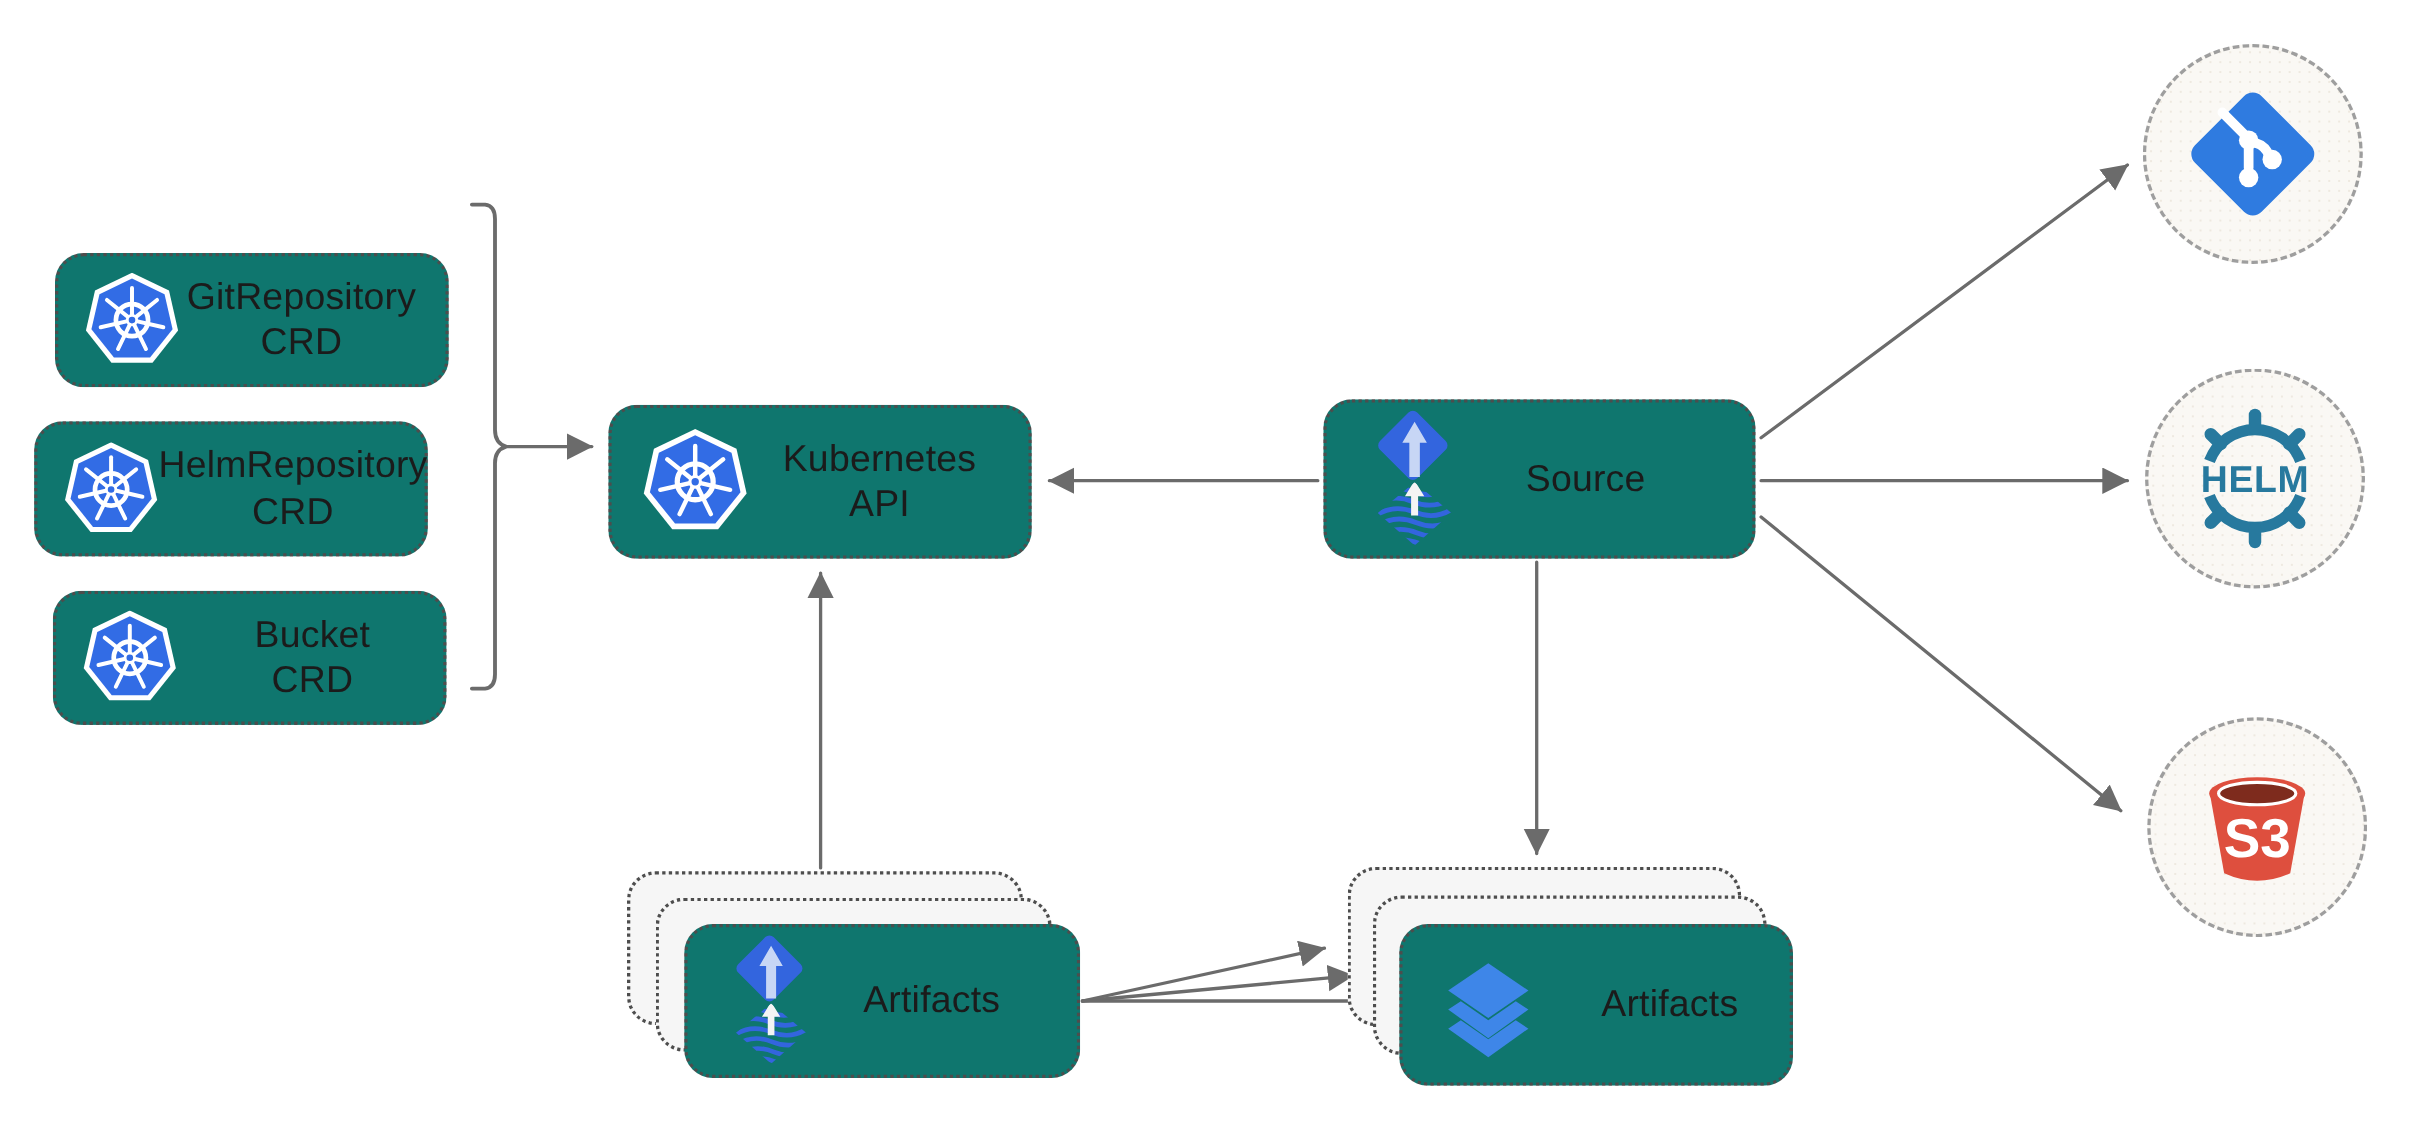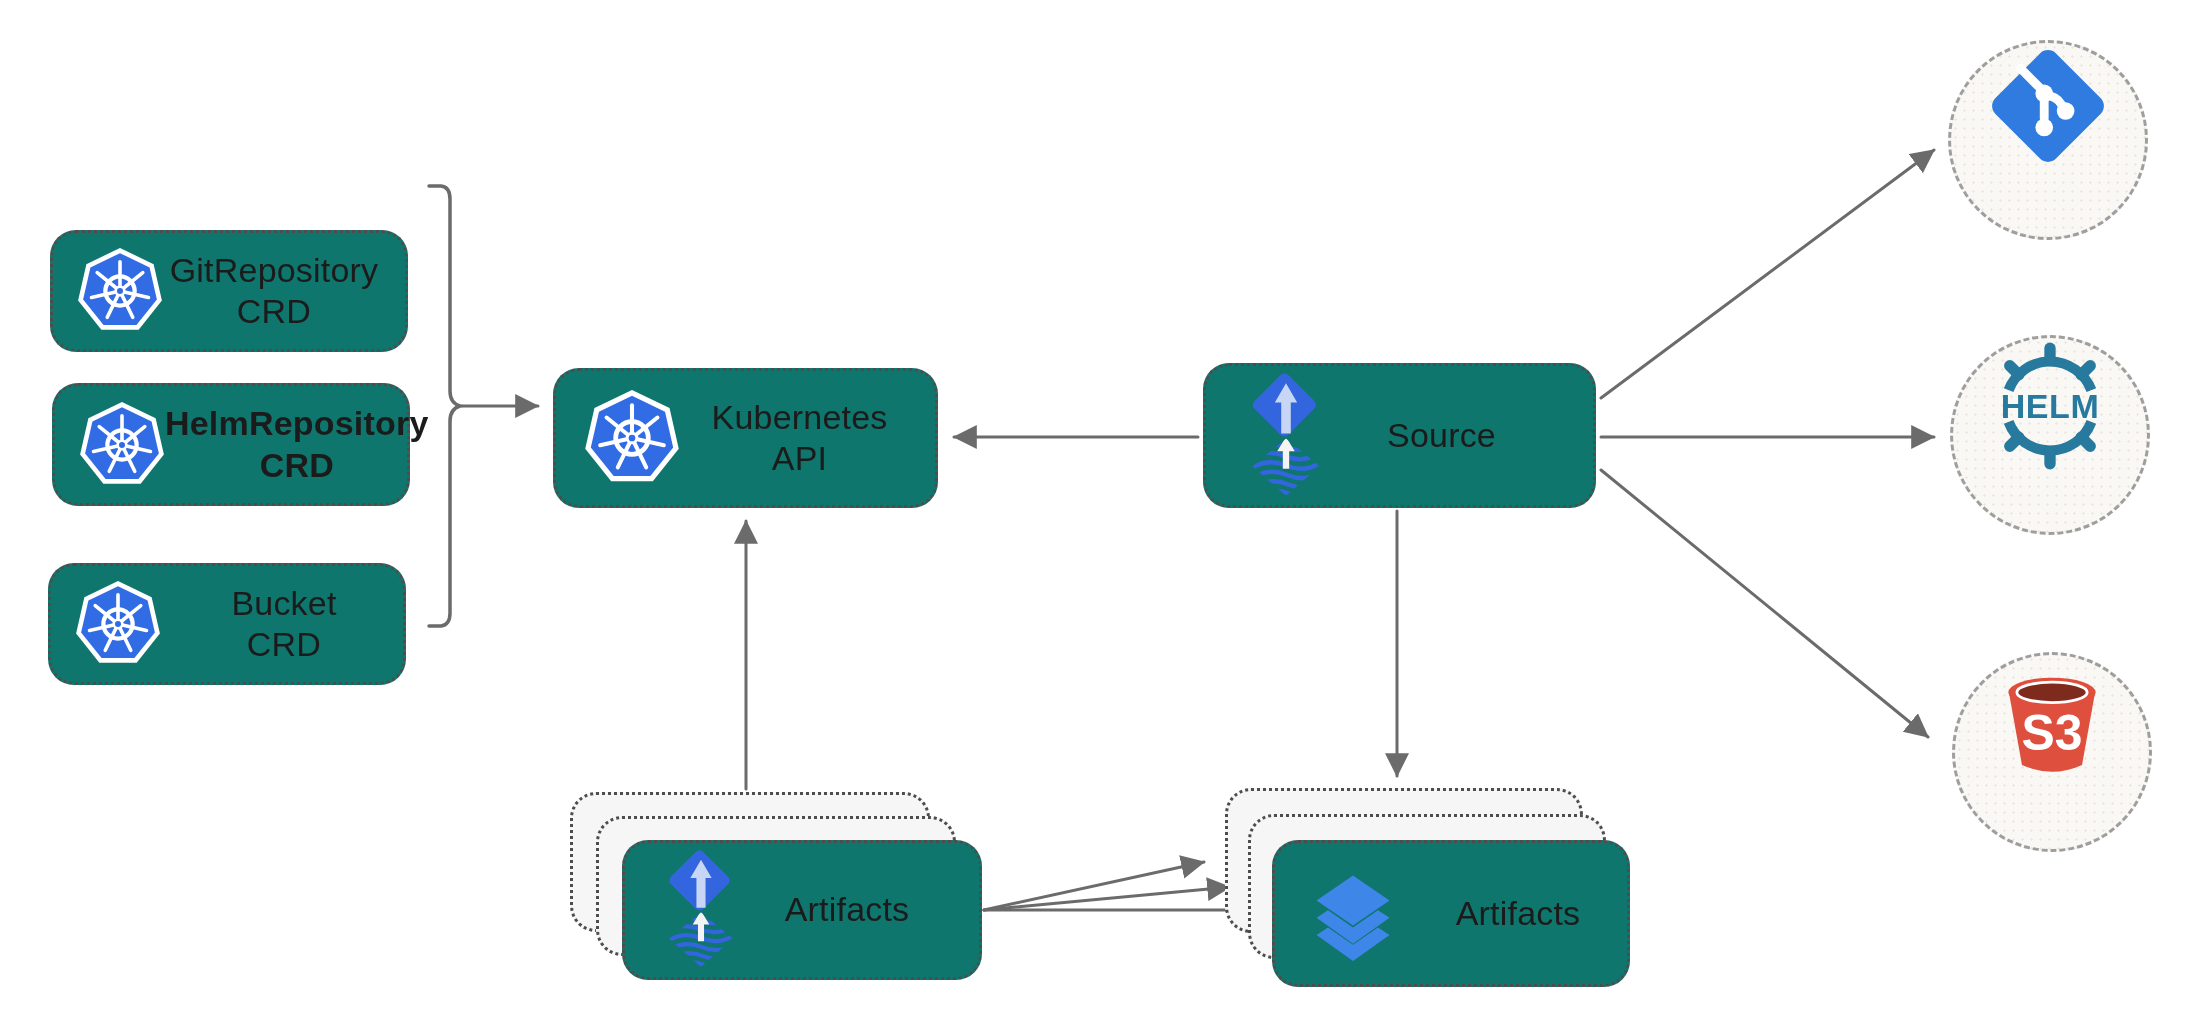--- a/index.html
+++ b/index.html
@@ -32,21 +32,21 @@
   }
   .stack{position:absolute;background:#f6f6f6;border:3px dotted #4d4d4d;border-radius:26px;box-sizing:border-box;}
   .ext-circle{
     position:absolute;
     width:200px;height:200px;
     border-radius:50%;
     border:3px dashed #9e9e9e;
     background-color:#faf8f4;
     background-image:radial-gradient(#eee9e0 1.2px, transparent 1.3px);
     background-size:9px 9px;
-    display:flex;align-items:flex-start;justify-content:center;
+    display:flex;align-items:center;justify-content:center;
     box-sizing:border-box;
   }
   svg{display:block;}
   .svgtext{font-family:"Liberation Sans", sans-serif;font-weight:bold;}
 </style>
 </head>
 <body>
 
 <div class="canvas">
 
@@ -89,21 +89,21 @@
         <circle cx="50" cy="50" r="17" fill="none" stroke="#ffffff" stroke-width="5"></circle>
         <circle cx="50" cy="50" r="5" fill="#326CE5" stroke="#ffffff" stroke-width="3"></circle>
       </svg>
     </span>
     <span class="label" style="padding-right:20px;">
       <div>GitRepository</div>
       <div>CRD</div>
     </span>
   </div>
 
-  <div class="node" style="left:52px;top:383px;width:358px;height:123px;font-weight:bold;">
+  <div class="node" style="left:31px;top:383px;width:358px;height:123px;">
     <span class="icon" style="margin-left:24px;">
       <svg width="86" height="86" viewBox="0 0 100 100">
         <polygon points="50,0 89.1,18.8 98.7,61.1 71.7,95 28.3,95 1.3,61.1 10.9,18.8" fill="#ffffff"></polygon>
         <polygon points="50,6 84.4,22.6 92.9,59.8 69.1,89.6 30.9,89.6 7.1,59.8 15.6,22.6" fill="#326CE5"></polygon>
         <g stroke="#ffffff" stroke-width="4.2" stroke-linecap="round">
           <line x1="50" y1="50" x2="50" y2="16"></line>
           <line x1="50" y1="50" x2="76.5" y2="28.7"></line>
           <line x1="50" y1="50" x2="83.1" y2="57.6"></line>
           <line x1="50" y1="50" x2="64.8" y2="80.6"></line>
           <line x1="50" y1="50" x2="35.2" y2="80.6"></line>
@@ -113,21 +113,21 @@
         <circle cx="50" cy="50" r="17" fill="none" stroke="#ffffff" stroke-width="5"></circle>
         <circle cx="50" cy="50" r="5" fill="#326CE5" stroke="#ffffff" stroke-width="3"></circle>
       </svg>
     </span>
     <span class="label" style="padding-right:16px;">
       <div>HelmRepository</div>
       <div>CRD</div>
     </span>
   </div>
 
-  <div class="node" style="left:48px;top:563px;width:358px;height:122px;gap:24px;">
+  <div class="node" style="left:48px;top:537px;width:358px;height:122px;gap:24px;">
     <span class="icon" style="margin-left:24px;">
       <svg width="86" height="86" viewBox="0 0 100 100">
         <polygon points="50,0 89.1,18.8 98.7,61.1 71.7,95 28.3,95 1.3,61.1 10.9,18.8" fill="#ffffff"></polygon>
         <polygon points="50,6 84.4,22.6 92.9,59.8 69.1,89.6 30.9,89.6 7.1,59.8 15.6,22.6" fill="#326CE5"></polygon>
         <g stroke="#ffffff" stroke-width="4.2" stroke-linecap="round">
           <line x1="50" y1="50" x2="50" y2="16"></line>
           <line x1="50" y1="50" x2="76.5" y2="28.7"></line>
           <line x1="50" y1="50" x2="83.1" y2="57.6"></line>
           <line x1="50" y1="50" x2="64.8" y2="80.6"></line>
           <line x1="50" y1="50" x2="35.2" y2="80.6"></line>

